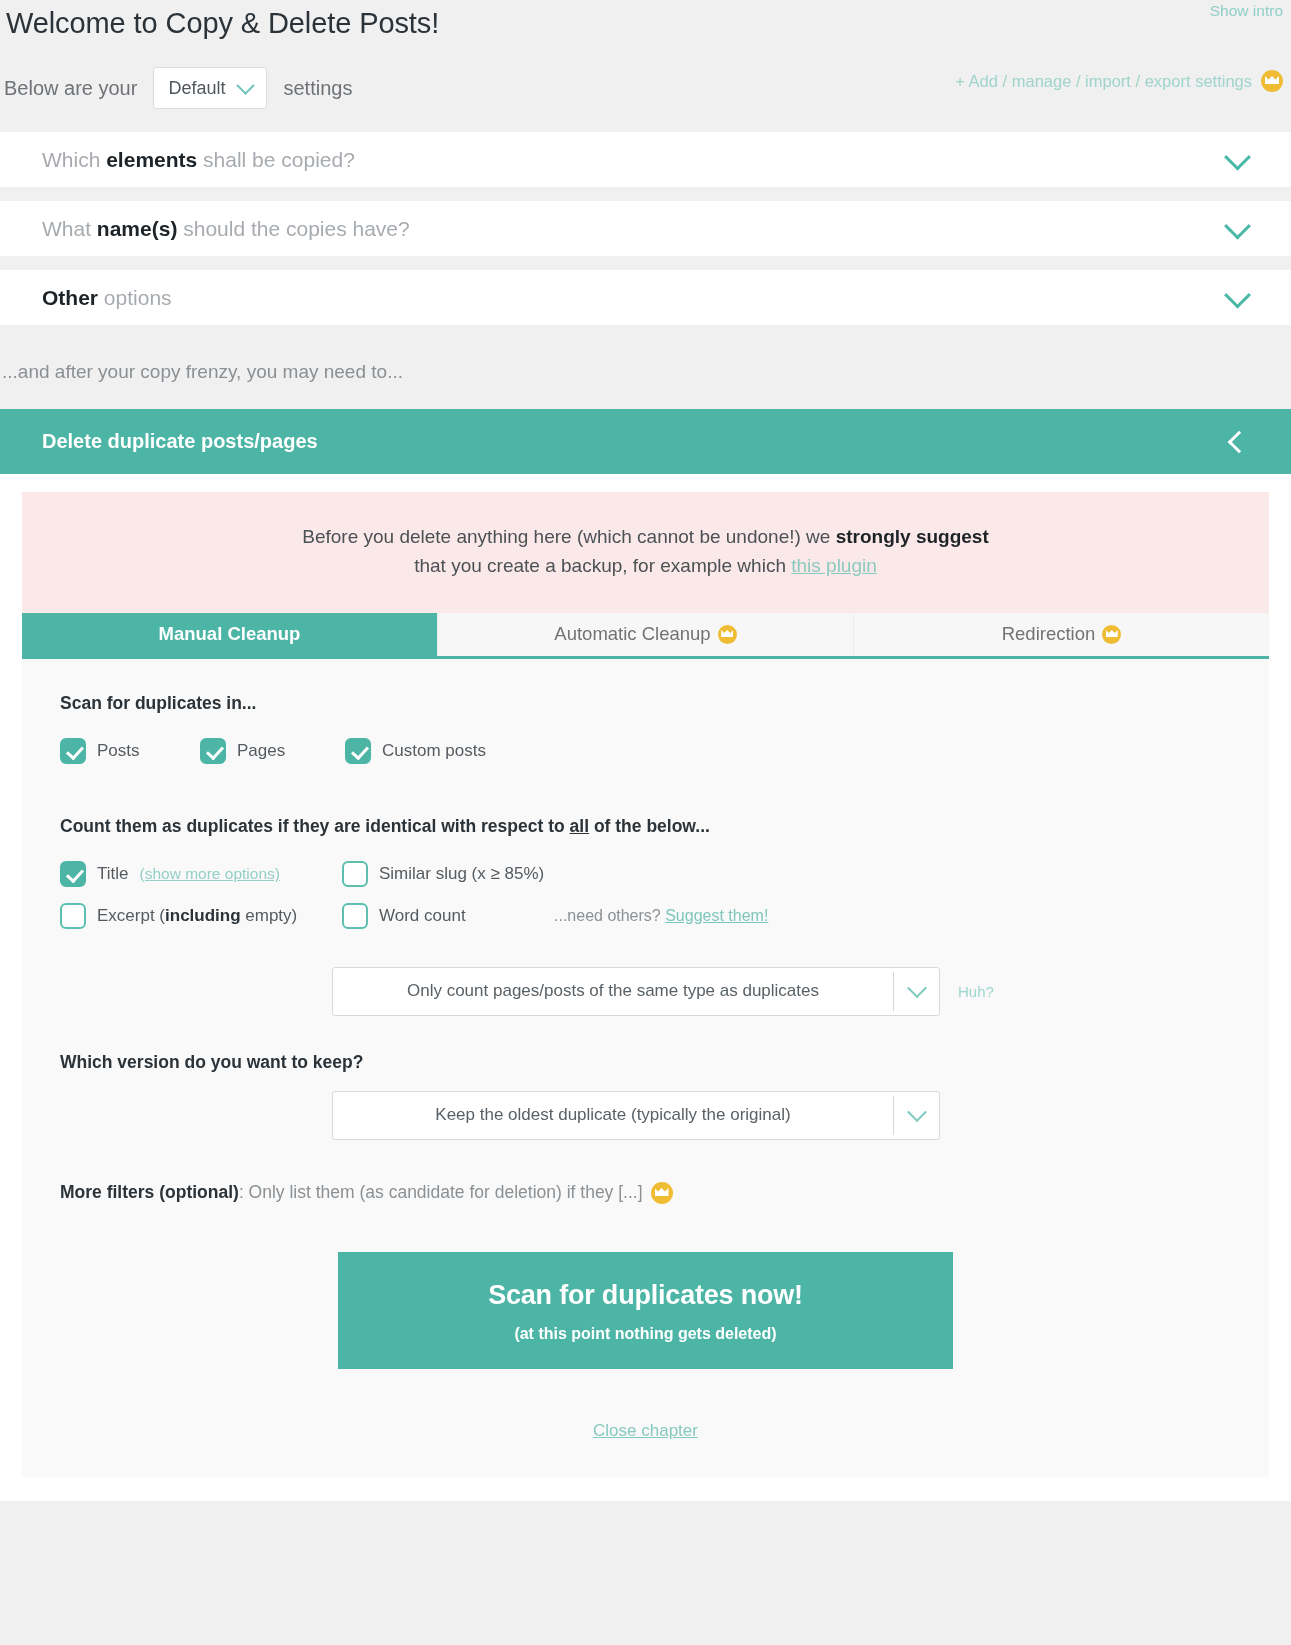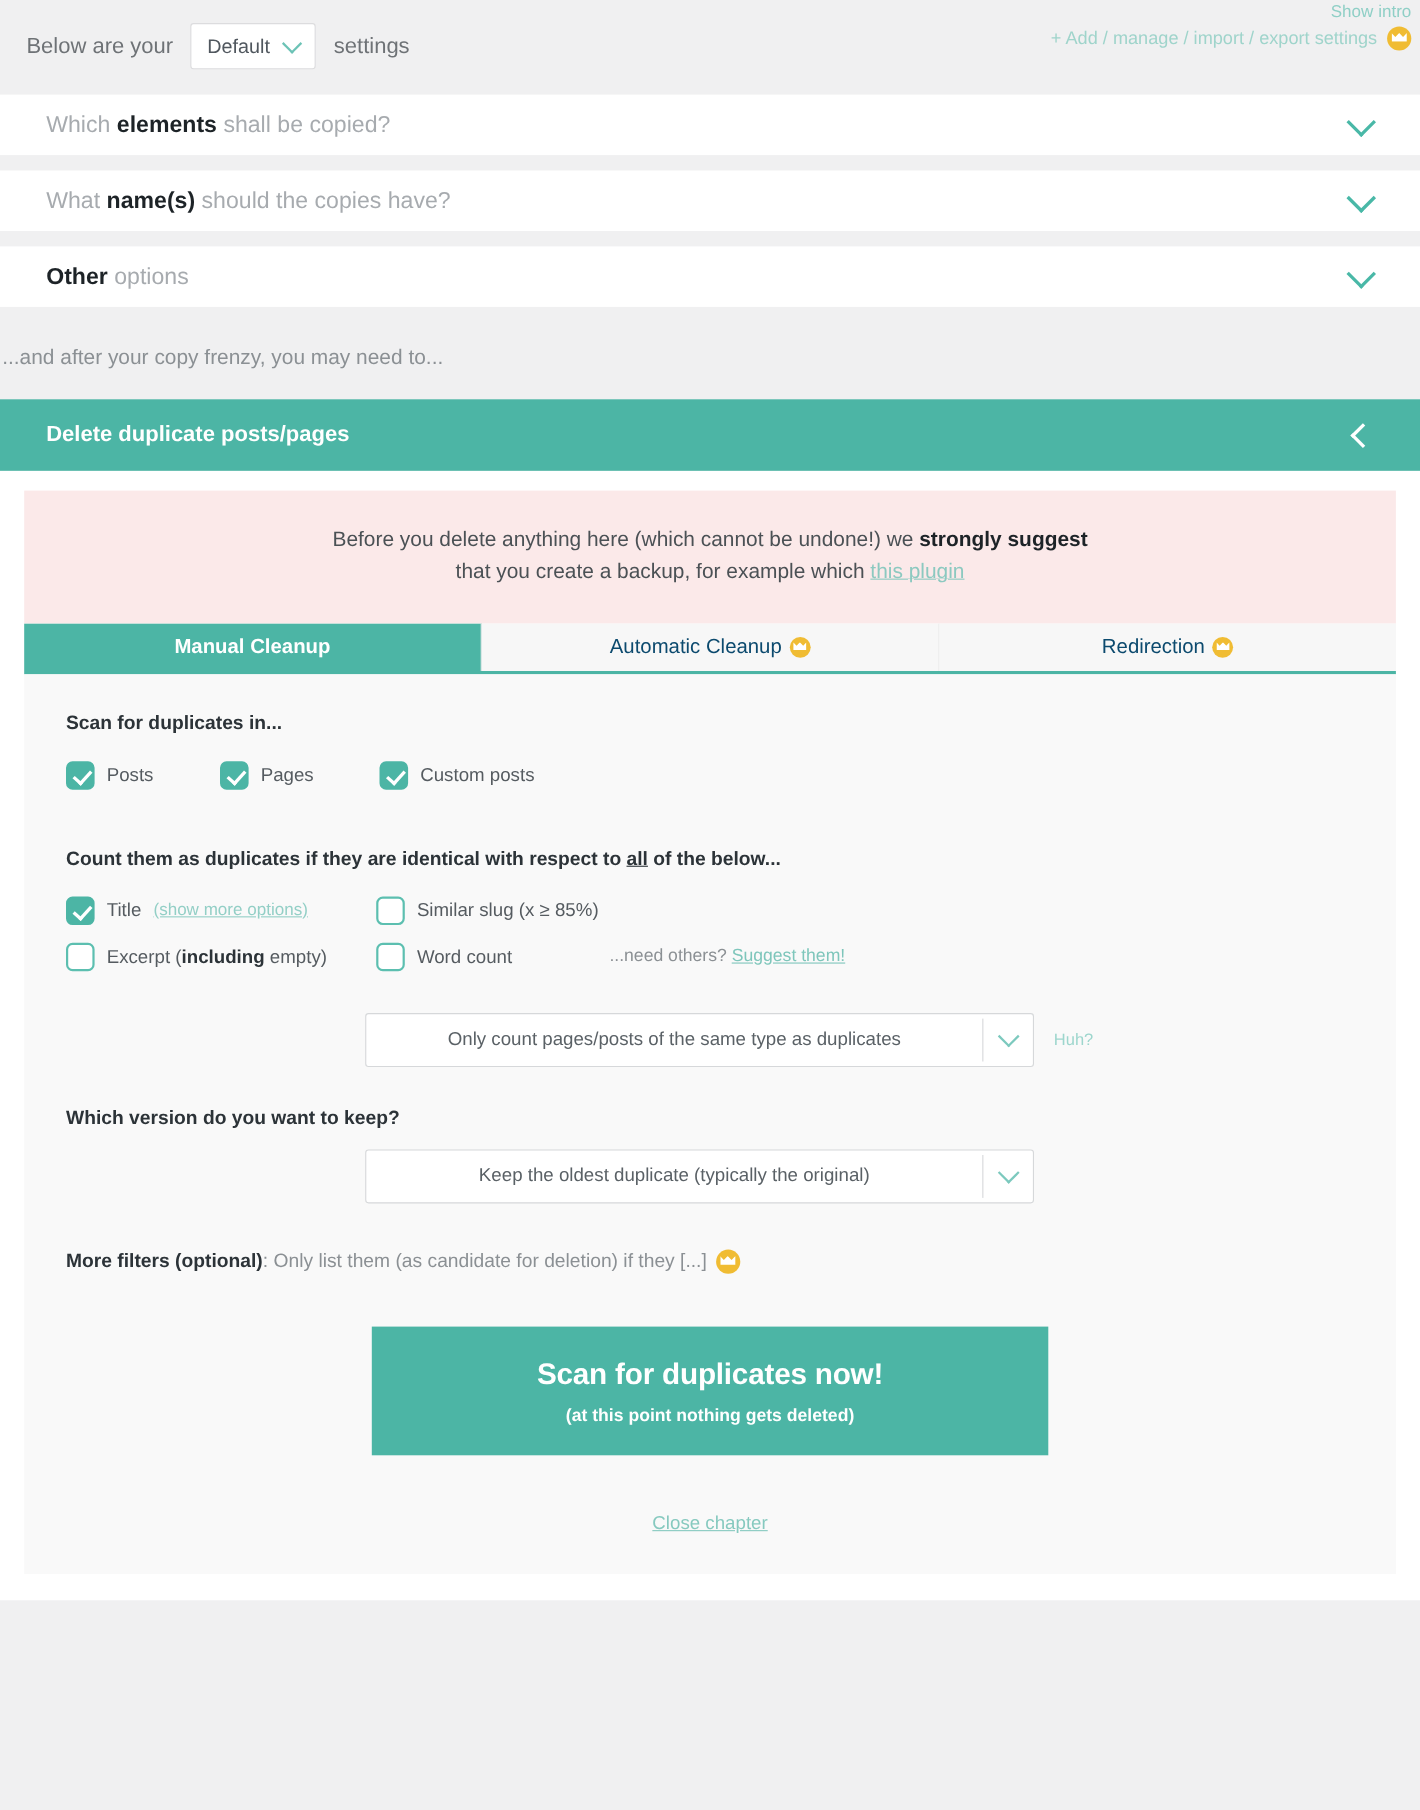--- a/index.html
+++ b/index.html
@@ -43,21 +43,21 @@
   }
   .settings-row {
     display: flex;
     align-items: center;
     padding: 14px 0 0 4px;
     font-size: 20px;
     color: #6e7276;
     position: relative;
     min-height: 56px;
   }
-  .settings-row .lead { margin-right: 16px; margin-left: 20px; }
+  .settings-row .lead { margin-right: 16px; }
   .settings-row .trail { margin-left: 16px; }
   .preset-select {
     display: inline-flex;
     align-items: center;
     justify-content: center;
     gap: 14px;
     background: #fff;
     border: 1px solid #dcdcde;
     border-radius: 3px;
     height: 42px;
@@ -193,21 +193,21 @@
     border-bottom: 3px solid #4cb5a5;
   }
   .tab {
     flex: 1 1 0;
     height: 43px;
     display: flex;
     align-items: center;
     justify-content: center;
     gap: 7px;
     font-size: 18.5px;
-    color: #0c4a6e;
+    color: #737373;
     background: #f7f7f7;
     cursor: pointer;
     border-right: 1px solid #ececec;
     box-sizing: border-box;
   }
   .tab:last-child { border-right: none; align-items: center; }
   .tab.active {
     background: #4cb5a5;
     color: #fff;
     font-weight: 700;
@@ -353,20 +353,21 @@
   }
   .footer-gap { height: 42px; background: #f0f0f1; }
 </style>
 </head>
 <body>
 
 <div class="page">
 
   <div class="intro">
     <a class="show-intro">Show intro</a>
+    <h1 class="welcome-title">Welcome to Copy &amp; Delete Posts!</h1>
     <div class="settings-row">
       <span class="lead">Below are your</span>
       <span class="preset-select">
         <span>Default</span>
         <span class="caret-sm"></span>
       </span>
       <span class="trail">settings</span>
       <a class="manage-link">
         <span>+ Add / manage / import / export settings</span>
         <span class="crown"></span>

